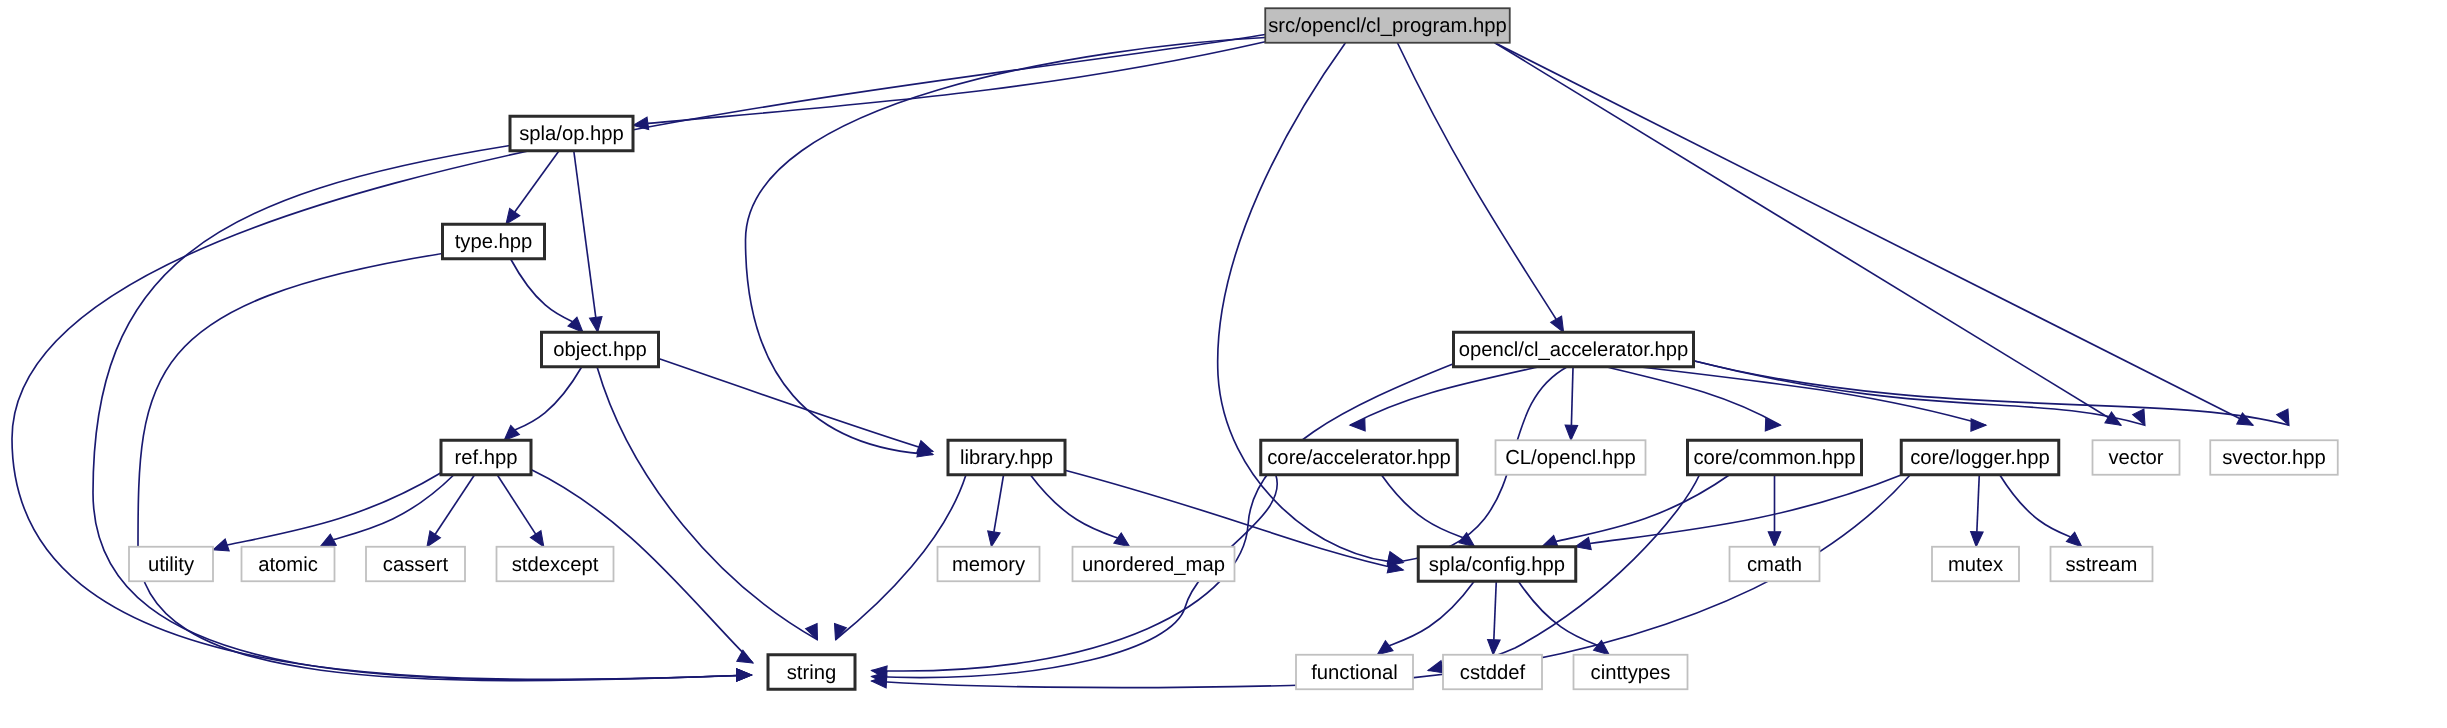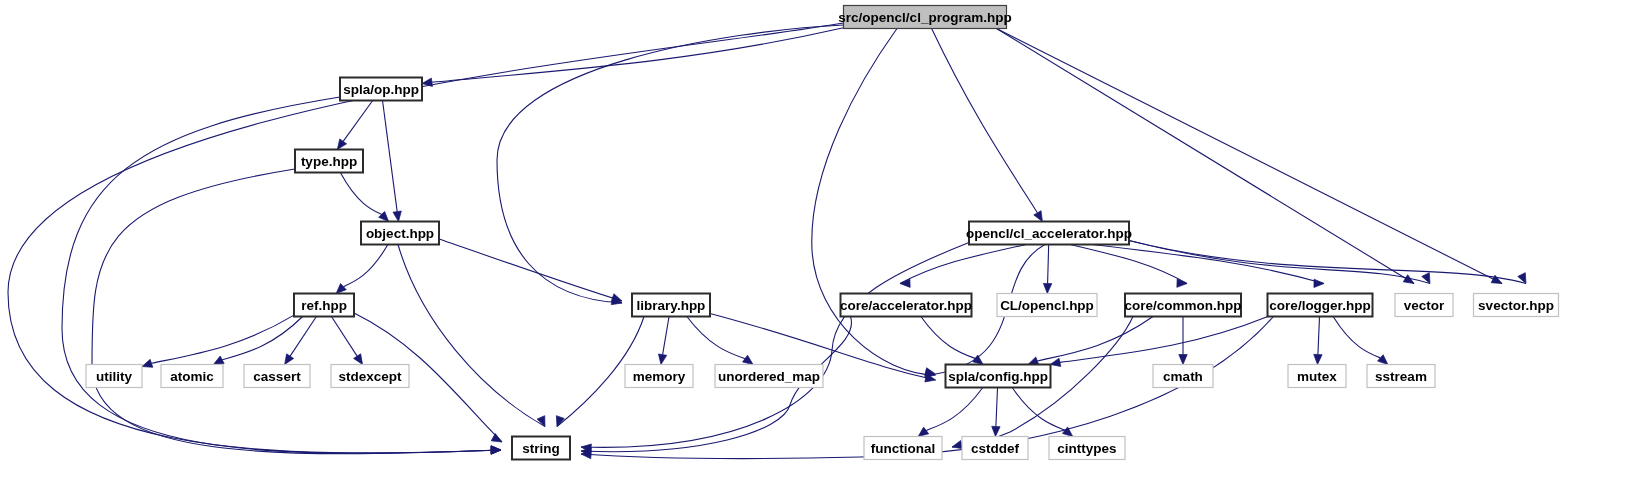--- a/index.html
+++ b/index.html
@@ -1,17 +1,17 @@
 <!DOCTYPE html>
 <html><head>
 <meta charset="utf-8">
 <style>
   html,body{margin:0;padding:0;background:#ffffff;}
   body{font-family:"Liberation Sans",sans-serif;}
-  #canvas{position:relative;width:1572px;height:485px;background:#ffffff;overflow:hidden;font-weight:bold;}
+  #canvas{position:relative;width:1572px;height:485px;background:#ffffff;overflow:hidden;}
   svg{display:block;}
   .node-label{font-family:"Liberation Sans",sans-serif;font-size:13.5px;fill:#000000;text-anchor:middle;dominant-baseline:middle;}
   .edge{fill:none;stroke:#191970;stroke-width:1.1px;}
   .arrow{fill:#191970;stroke:#191970;stroke-width:0.7px;}
   .box-root{fill:#bfbfbf;stroke:#404040;stroke-width:1.2px;}
   .box-bold{fill:#ffffff;stroke:#2b2b2b;stroke-width:2.0px;}
   .box-thin{fill:#ffffff;stroke:#c0c0c0;stroke-width:1.2px;}
 </style>
 </head>
 <body>

